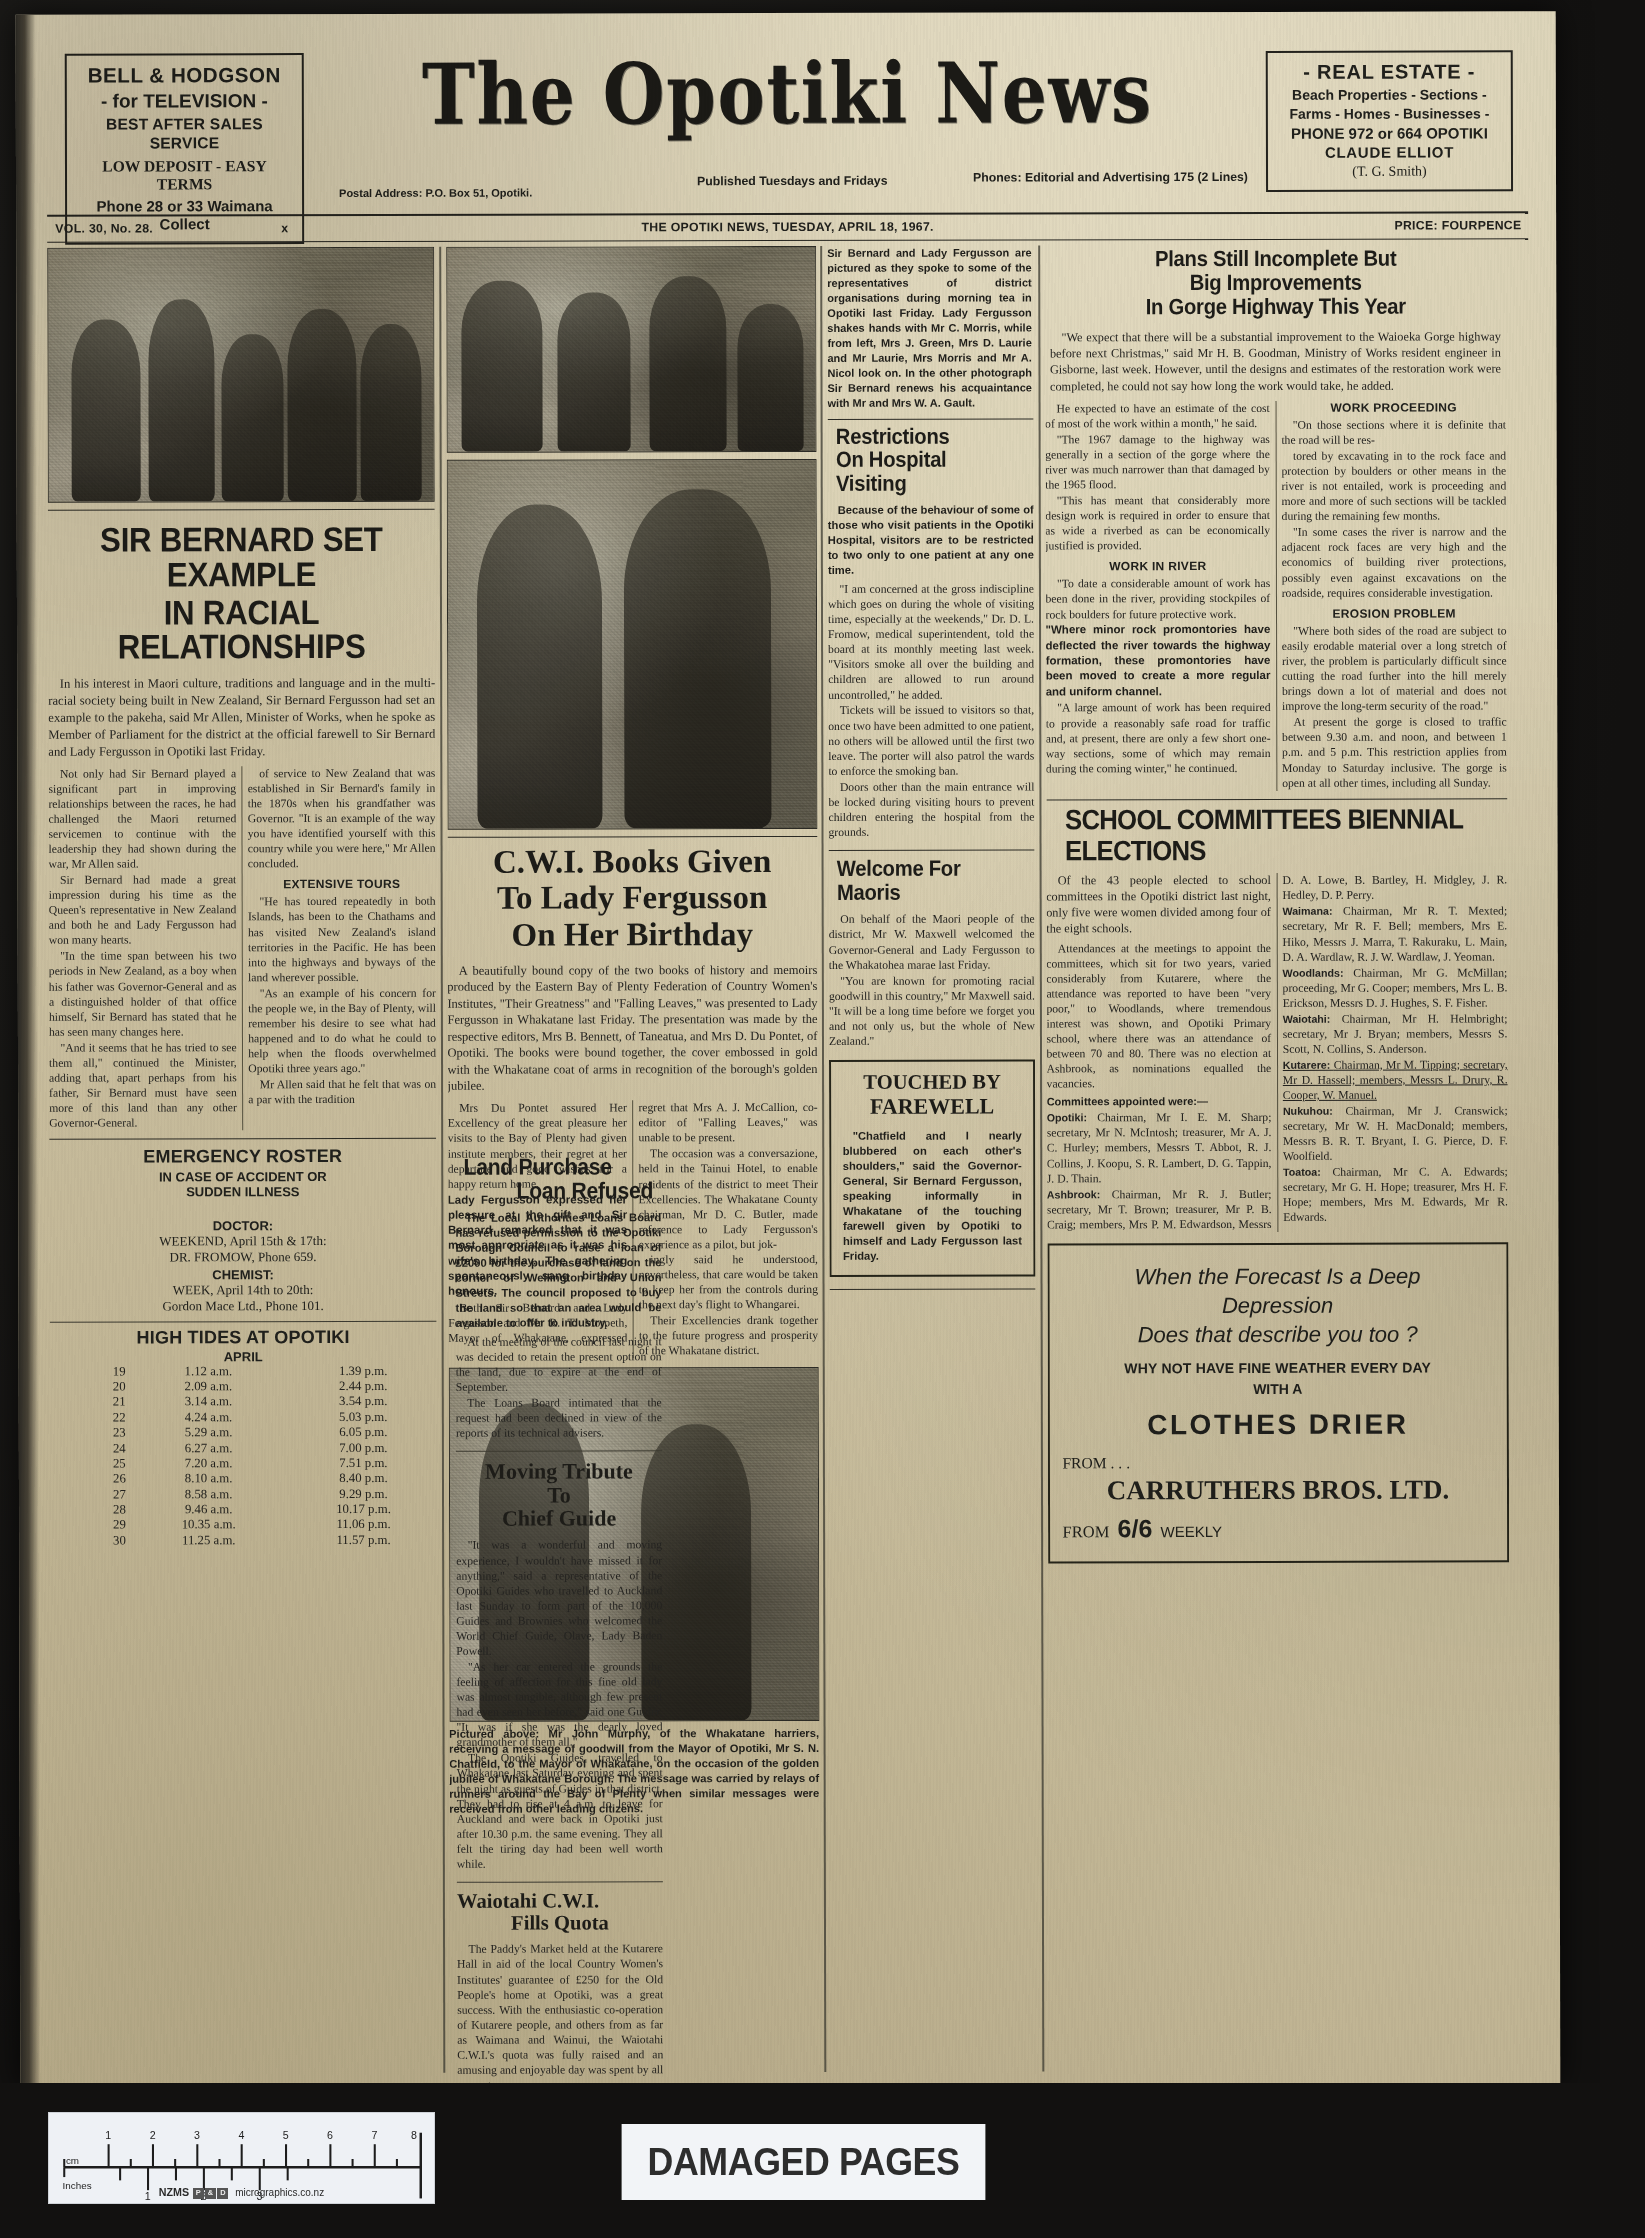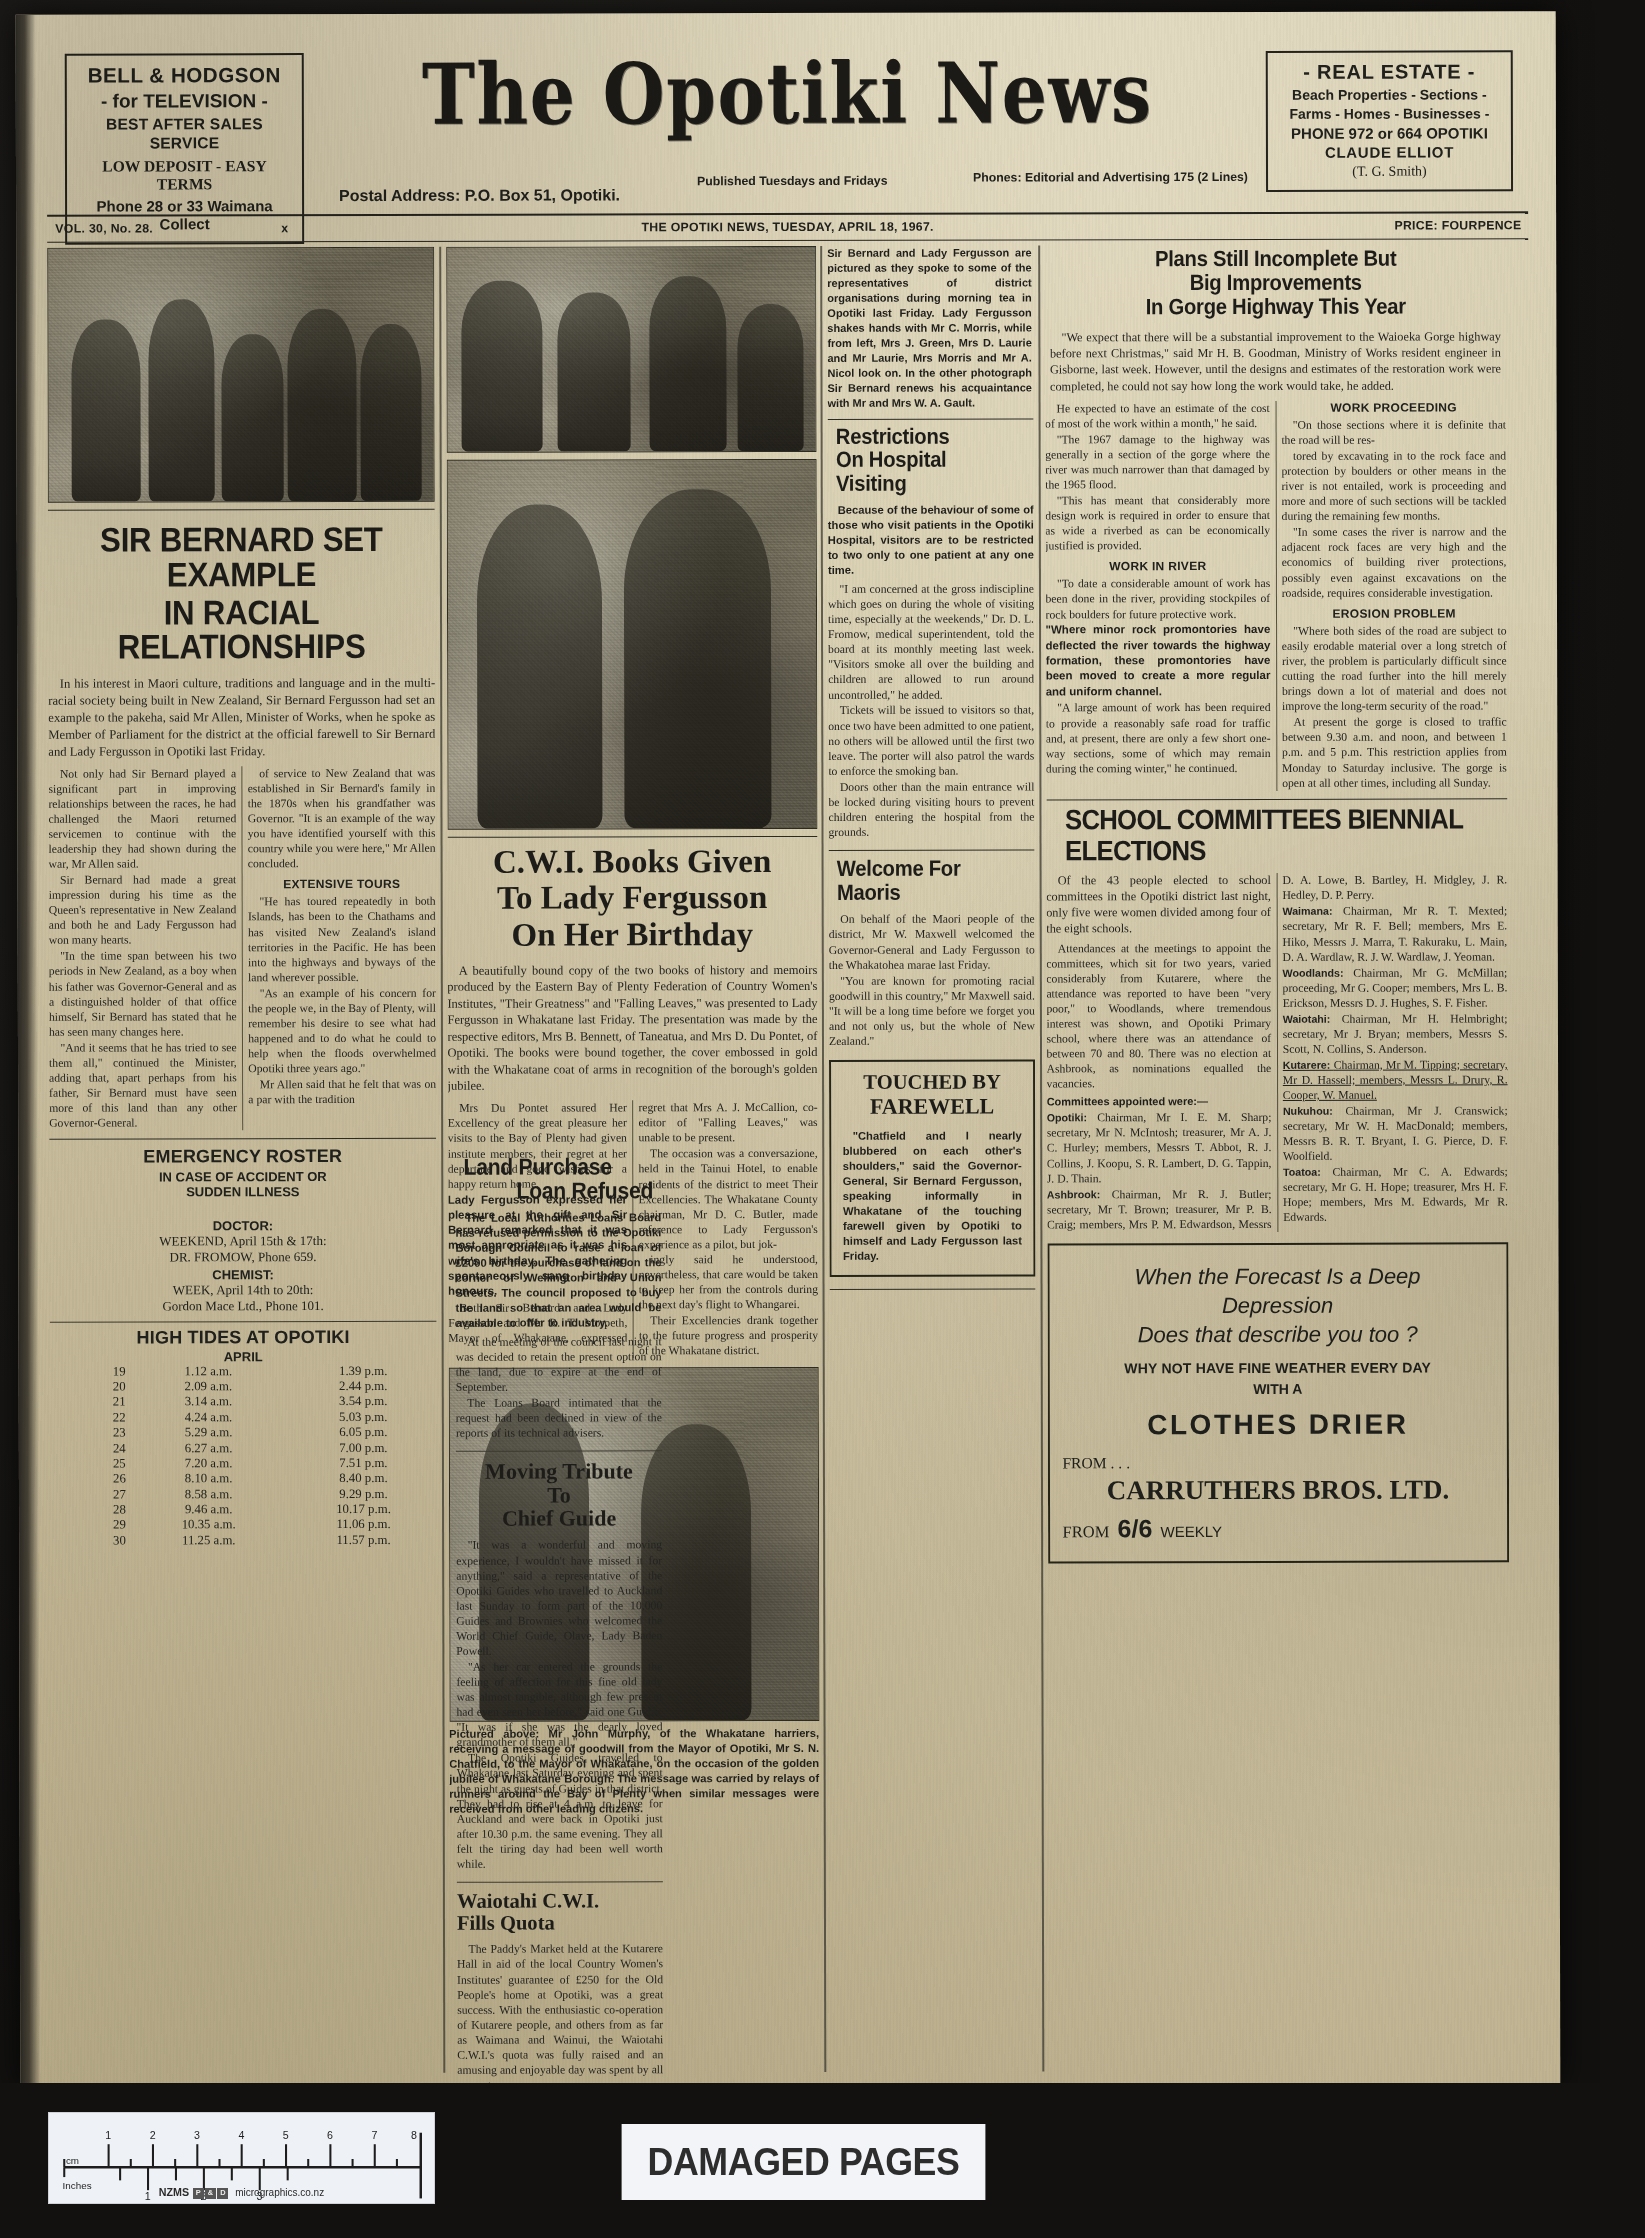--- a/index.html
+++ b/index.html
@@ -83,21 +83,21 @@
     font-family:"DejaVu Serif", serif;
     font-weight:bold;
     font-size:71px;
     line-height:1;
     letter-spacing:1.6px;
     color:#1b1a16;
     text-shadow:0.8px 0.8px 0 rgba(0,0,0,.45);
     transform:scaleY(1.18);
     transform-origin: top center;
   }
-  #postal-address{ position:absolute; left:292px; top:152px; font-family:"Liberation Sans",sans-serif; font-weight:bold; font-size:16px;}
+  #postal-address{ position:absolute; left:292px; top:152px; font-family:"Liberation Sans",sans-serif; font-weight:bold; font-size:11px;}
   #published-days{ position:absolute; left:650px; top:140px; font-family:"Liberation Sans",sans-serif; font-weight:bold; font-size:12.3px;}
   #phones-line{ position:absolute; left:926px; top:137px; font-family:"Liberation Sans",sans-serif; font-weight:bold; font-size:12.3px;text-align:right;}
 
   
   #issue-bar{
     position:relative; margin-top:1.6px;
     border-top:2.5px solid #25241f; border-bottom:1.6px solid #25241f;
     height:28px;
     display:flex; align-items:center;
     font-family:"Liberation Sans",sans-serif; font-weight:bold; font-size:12.3px;
@@ -598,21 +598,21 @@
       <div class="hl-serif" style="font-size:22px;margin-bottom:8.2px">Chief Guide</div>
       <div class="body-serif">
           <p>"It was a wonderful and moving experience, I wouldn't have missed it for anything," said a representative of the Opotiki Guides who travelled to Auckland last Sunday to form part of the 10,000 Guides and Brownies who welcomed the World Chief Guide, Olave, Lady Baden Powell.</p>
           <p>"As her car entered the grounds the feeling of affection for this fine old lady was almost tangible, although few present had even seen her before," said one Guider. "It was if she was the dearly loved grandmother of them all."</p>
           <p>The Opotiki Guides travelled to Whakatane last Saturday evening and spent the night as guests of Guides in that district. They had to rise at 4 a.m. to leave for Auckland and were back in Opotiki just after 10.30 p.m. the same evening. They all felt the tiring day had been well worth while.</p>
         </div>
 
       <div class="hr-thin" style="margin:10px 0 8.2px"></div>
 
       <div class="hl-serif" style="font-size:20.6px;text-align:left">Waiotahi C.W.I.</div>
-      <div class="hl-serif" style="font-size:20.6px;text-align:left;margin-bottom:7.4px">Fills Quota</div>
+      <div class="hl-serif" style="font-size:20.6px;text-align:center;margin-bottom:7.4px">Fills Quota</div>
       <div class="body-serif">
           <p>The Paddy's Market held at the Kutarere Hall in aid of the local Country Women's Institutes' guarantee of £250 for the Old People's home at Opotiki, was a great success. With the enthusiastic co-operation of Kutarere people, and others from as far as Waimana and Wainui, the Waiotahi C.W.I.'s quota was fully raised and an amusing and enjoyable day was spent by all present.</p>
           <p>The committee expressed sincere thanks for the free use of the Kutarere Hall and marae and to all helpers in the day's work.</p>
         </div>
     </div>
 
   </div>
 </div>
 
 <div id="footer-strip">

